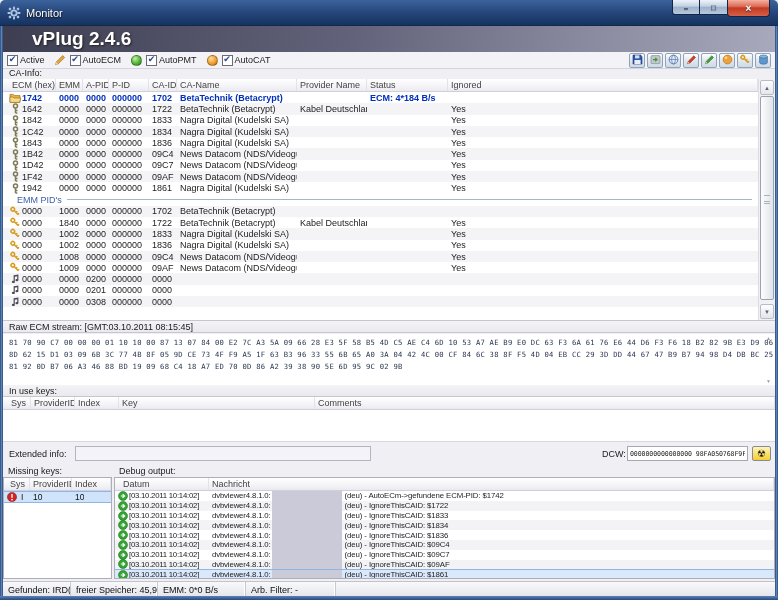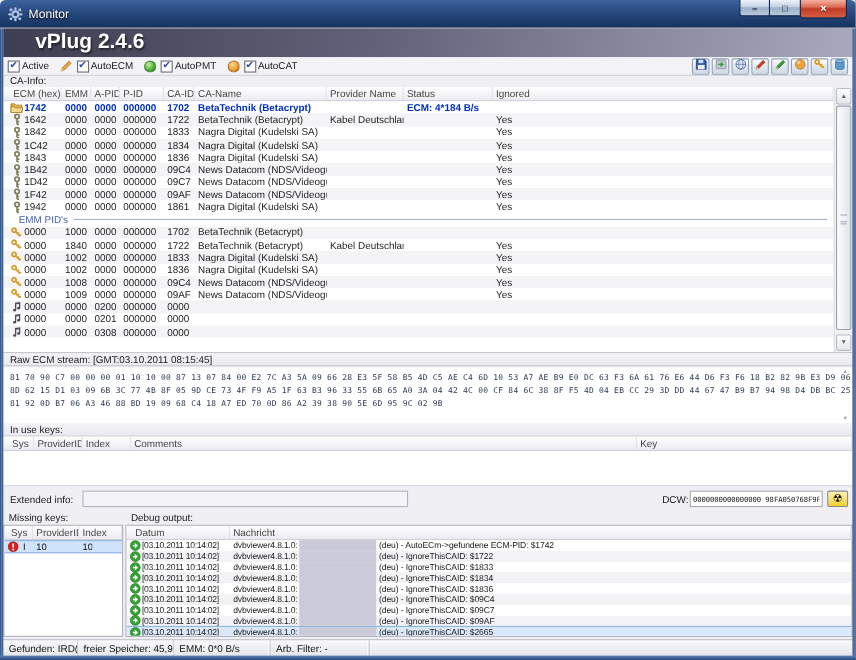--- a/index.html
+++ b/index.html
@@ -960,22 +960,22 @@
       <span>▼</span>
     </div>
   </div>
 
   <div class="keys-bar">In use keys:</div>
   <div class="keys-table">
     <div class="thead">
         <span class="hcell k0">Sys</span>
         <span class="hcell k1">ProviderID</span>
         <span class="hcell k2">Index</span>
+        <span class="hcell k3">Key</span>
         <span class="hcell k4">Comments</span>
-        <span class="hcell k3">Key</span>
       </div>
     <div class="keys-body"></div>
   </div>
 
   <div class="ext-row">
     <span class="ext-label">Extended info:</span>
     <input class="ext-input" value="" style="">
     <span class="dcw-label">DCW:</span>
     <input class="dcw-input" value="0000000000000000 98FA050768F9FE75" style="">
     <button class="rad-btn">
@@ -1115,21 +1115,21 @@
           <div class="drow sel">
             <span class="ric">
               <svg width="10" height="10" viewBox="0 0 10 10">
                 <circle cx="5" cy="5" r="4.5" fill="#35a435" stroke="#1f7a1f" stroke-width="0.6"></circle>
                 <path d="M2.8 5h3.2M4.6 3.2 6.6 5 4.6 6.8" stroke="#fff" stroke-width="1.2" fill="none"></path>
               </svg>
             </span>
             <span class="ddatum">[03.10.2011 10:14:02]</span>
             <span class="dsrc">dvbviewer4.8.1.0:</span>
             <span class="censor"></span>
-            <span class="dmsg">(deu) - IgnoreThisCAID: $2665</span>
+            <span class="dmsg">(deu) - IgnoreThisCAID: $1861</span>
           </div>
         </div>
     </div>
   </div>
 
   <div class="statusbar">
       <span class="seg s0">Gefunden: IRD(1702)</span>
       <span class="seg s1">freier Speicher: 45,9%</span>
       <span class="seg s2">EMM: 0*0 B/s</span>
       <span class="seg s3">Arb. Filter: -</span>

